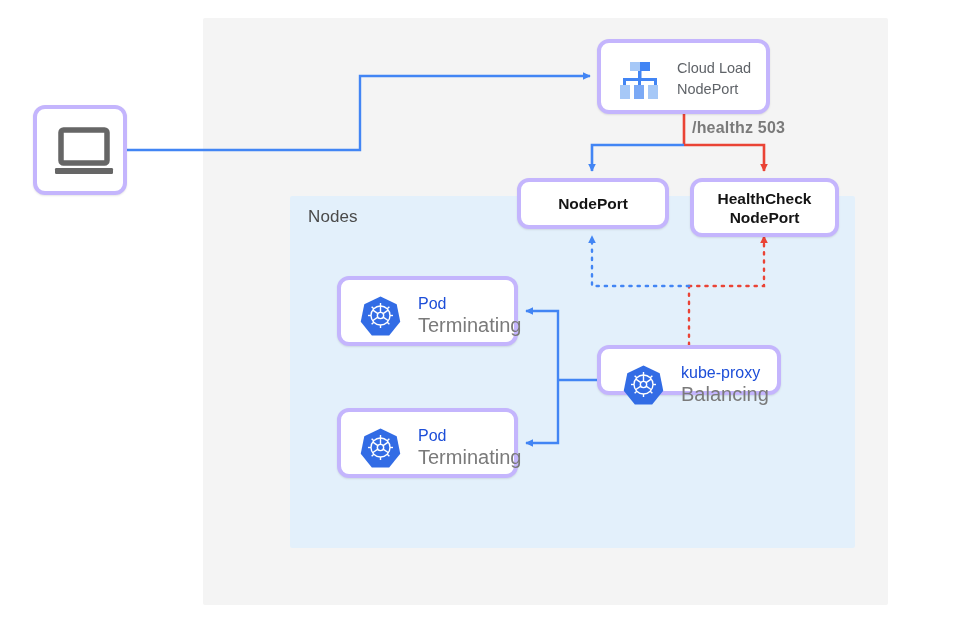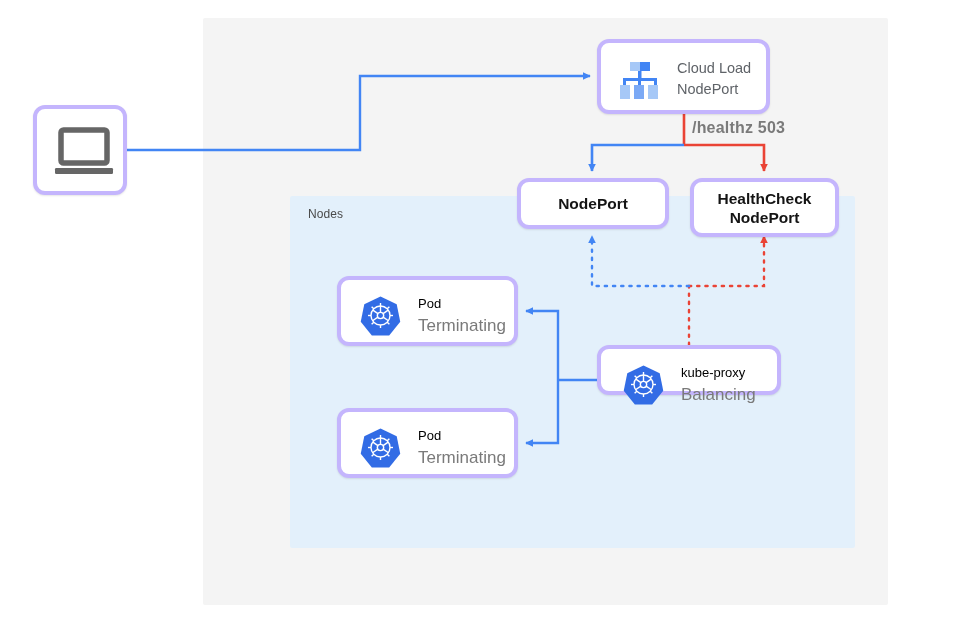--- a/index.html
+++ b/index.html
@@ -6,21 +6,21 @@
   body{width:965px;height:623px;position:relative;overflow:hidden;
        font-family:"Liberation Sans","DejaVu Sans",sans-serif;}
 
   #canvas{position:absolute;left:0;top:0;width:965px;height:623px;}
 
   
   .region-outer{position:absolute;left:203px;top:18px;width:685px;height:587px;
                 background:#f4f4f4;border-radius:2px;}
   .region-nodes{position:absolute;left:290px;top:196px;width:565px;height:352px;
                 background:#e3f0fb;border-radius:2px;}
-  .region-nodes-label{position:absolute;left:308px;top:207px;font-size:12px;
+  .region-nodes-label{position:absolute;left:308px;top:207px;font-size:17px;
                 color:#4a4a4a;letter-spacing:.1px;}
 
   
   .card{position:absolute;background:#ffffff;border:4px solid #c4b5fd;
         border-radius:12px;box-sizing:border-box;
         box-shadow:0 1px 2px rgba(0,0,0,.10);}
 
   
   .c-lb{left:597px;top:39px;width:173px;height:75px;}
   .c-lb .txt{position:absolute;left:76px;top:15px;width:95px;
@@ -36,22 +36,22 @@
 
   
   .c-pod1{left:337px;top:276px;width:181px;height:70px;}
   .c-pod2{left:337px;top:408px;width:181px;height:70px;}
   .c-kp{left:597px;top:345px;width:184px;height:50px;}
 
   .k8sico{position:absolute;left:19px;top:15px;width:41px;height:41px;}
   .c-kp .k8sico{left:22px;top:15px;}
   .lbl-wrap{position:absolute;left:77px;top:13px;}
   .c-kp .lbl-wrap{left:80px;top:13px;}
-  .lbl-main{font-size:13px;color:#000000;line-height:22px;}
-  .lbl-sub{font-size:17px;color:#7a7a7a;line-height:21px;}
+  .lbl-main{font-size:16px;color:#1d4ed8;line-height:22px;}
+  .lbl-sub{font-size:20px;color:#7a7a7a;line-height:21px;}
 
   
   .c-laptop{left:33px;top:105px;width:94px;height:90px;}
   .lap{position:absolute;left:17px;top:18px;width:60px;height:52px;}
 
   
   .healthz{position:absolute;left:692px;top:119px;font-size:16px;
            font-weight:bold;color:#7a7a7a;letter-spacing:.2px;text-align:right;}
 </style>
 </head>

